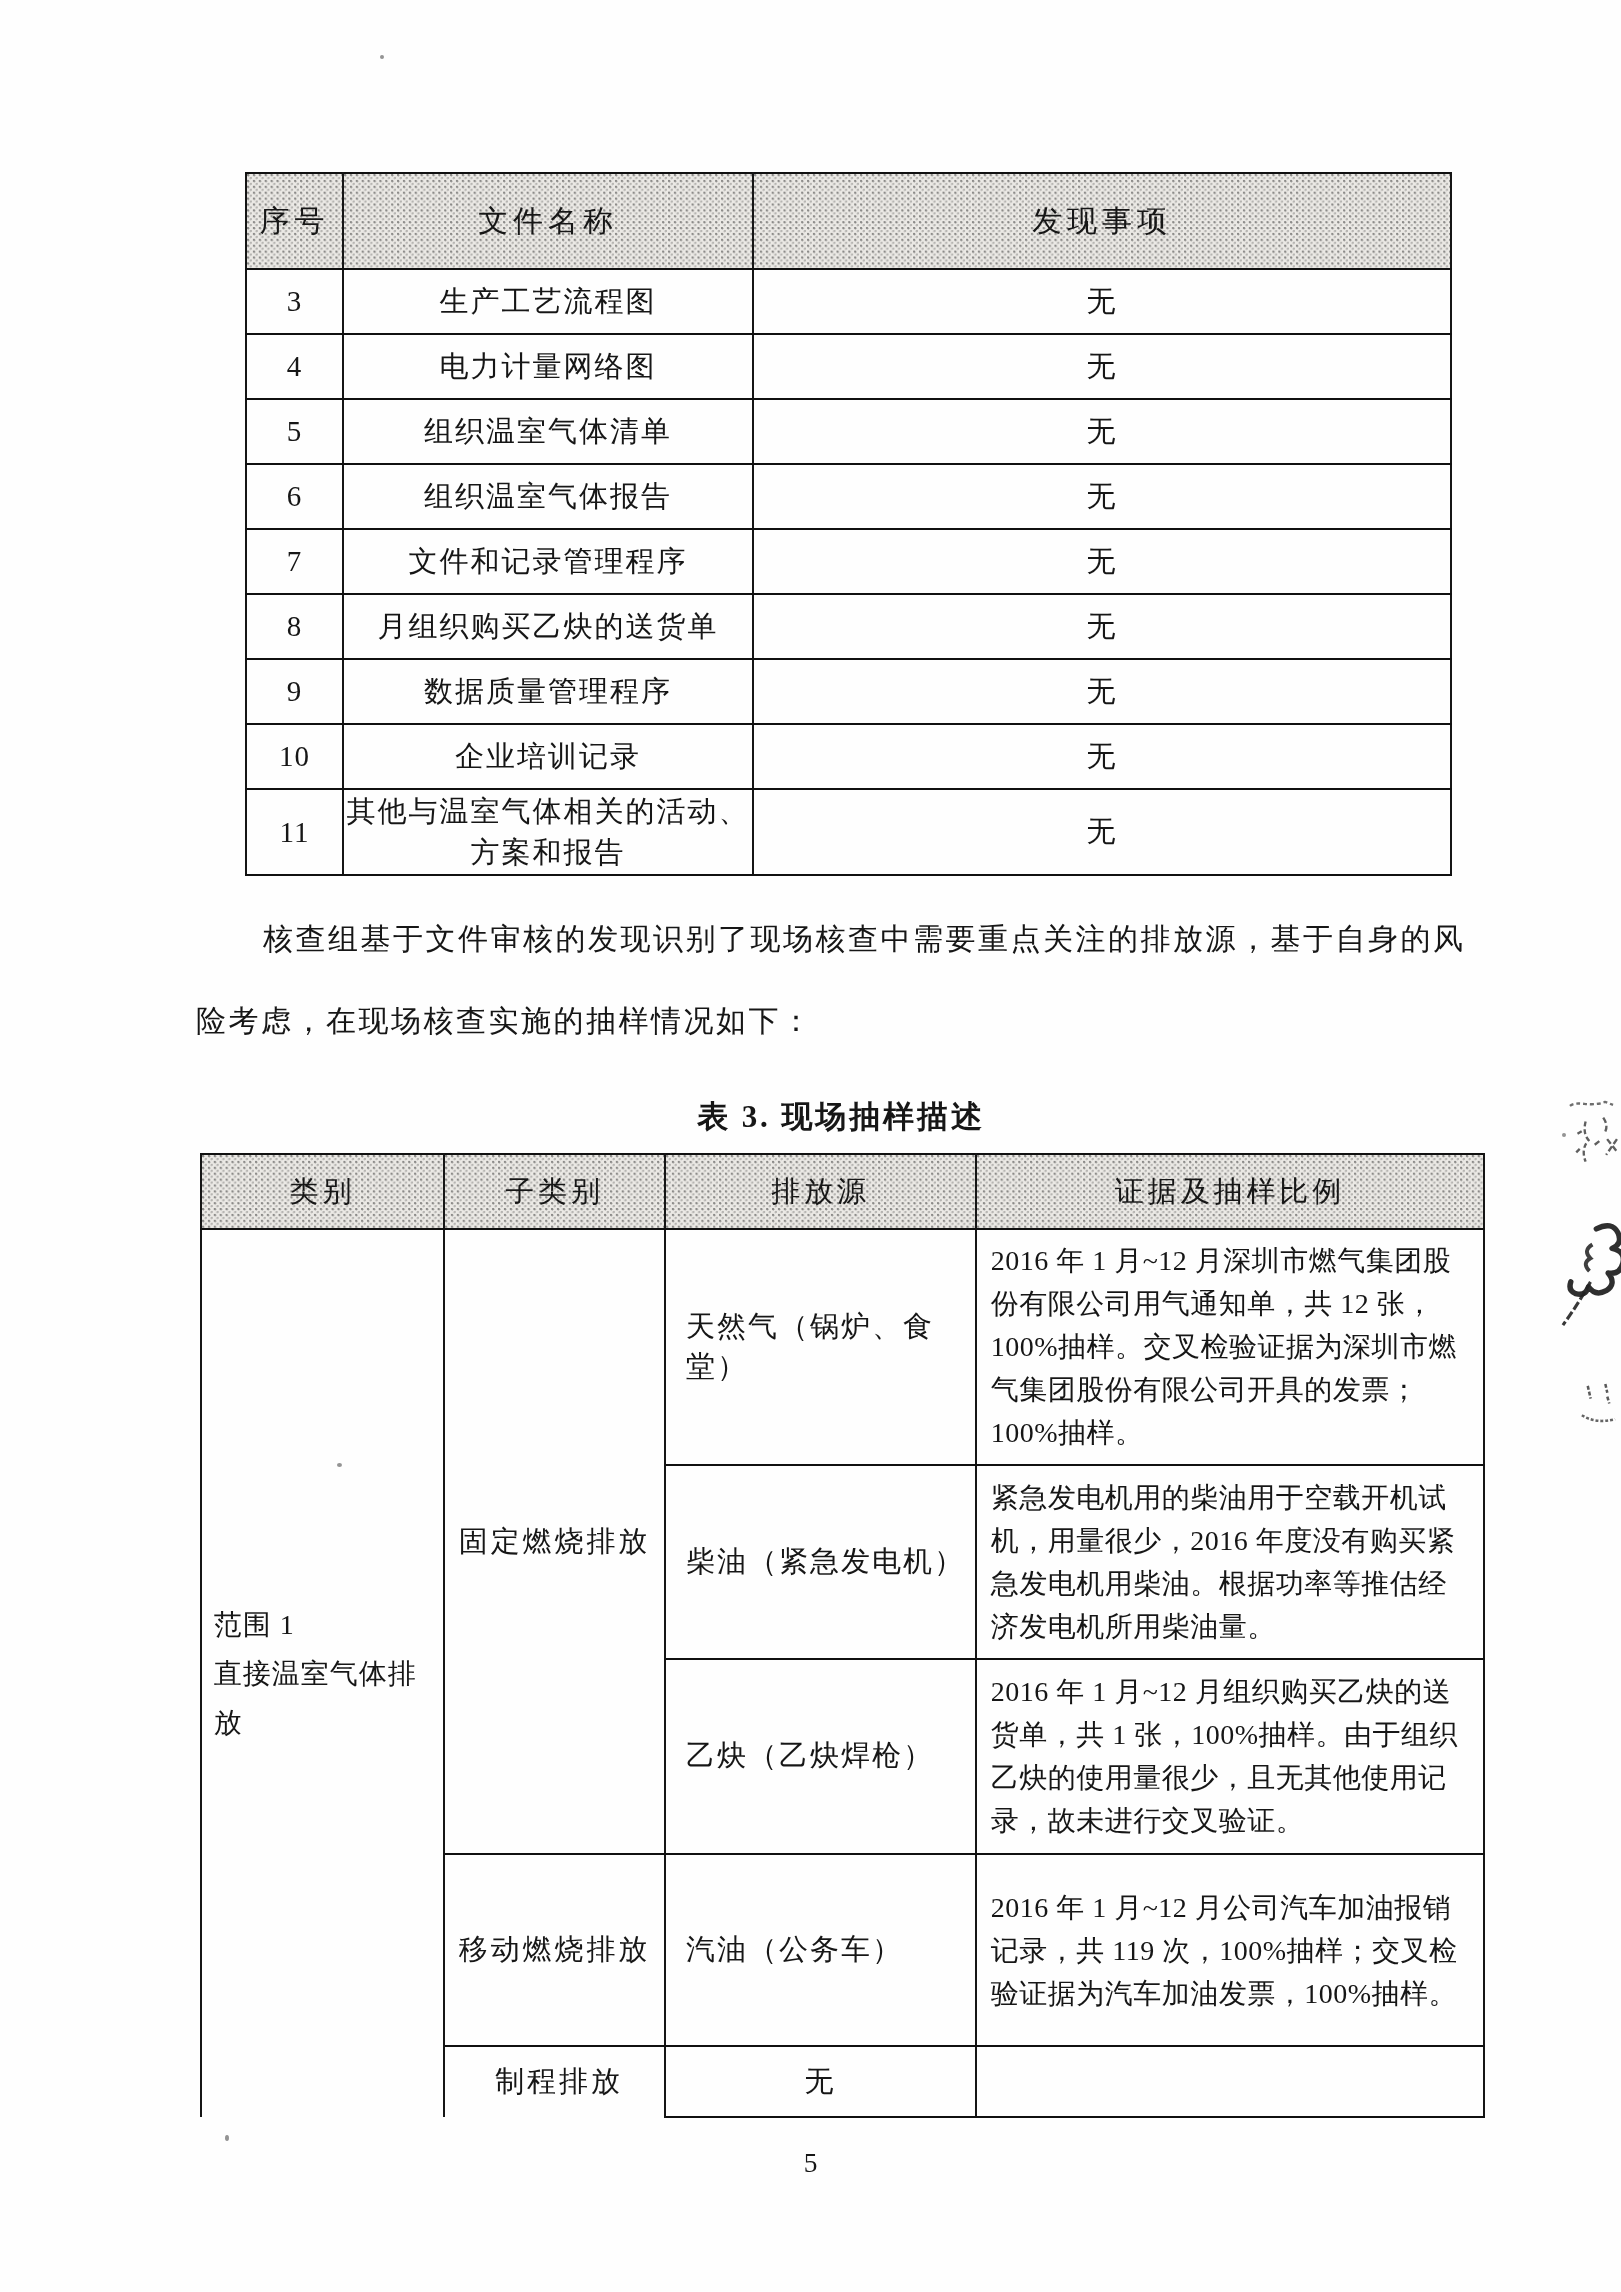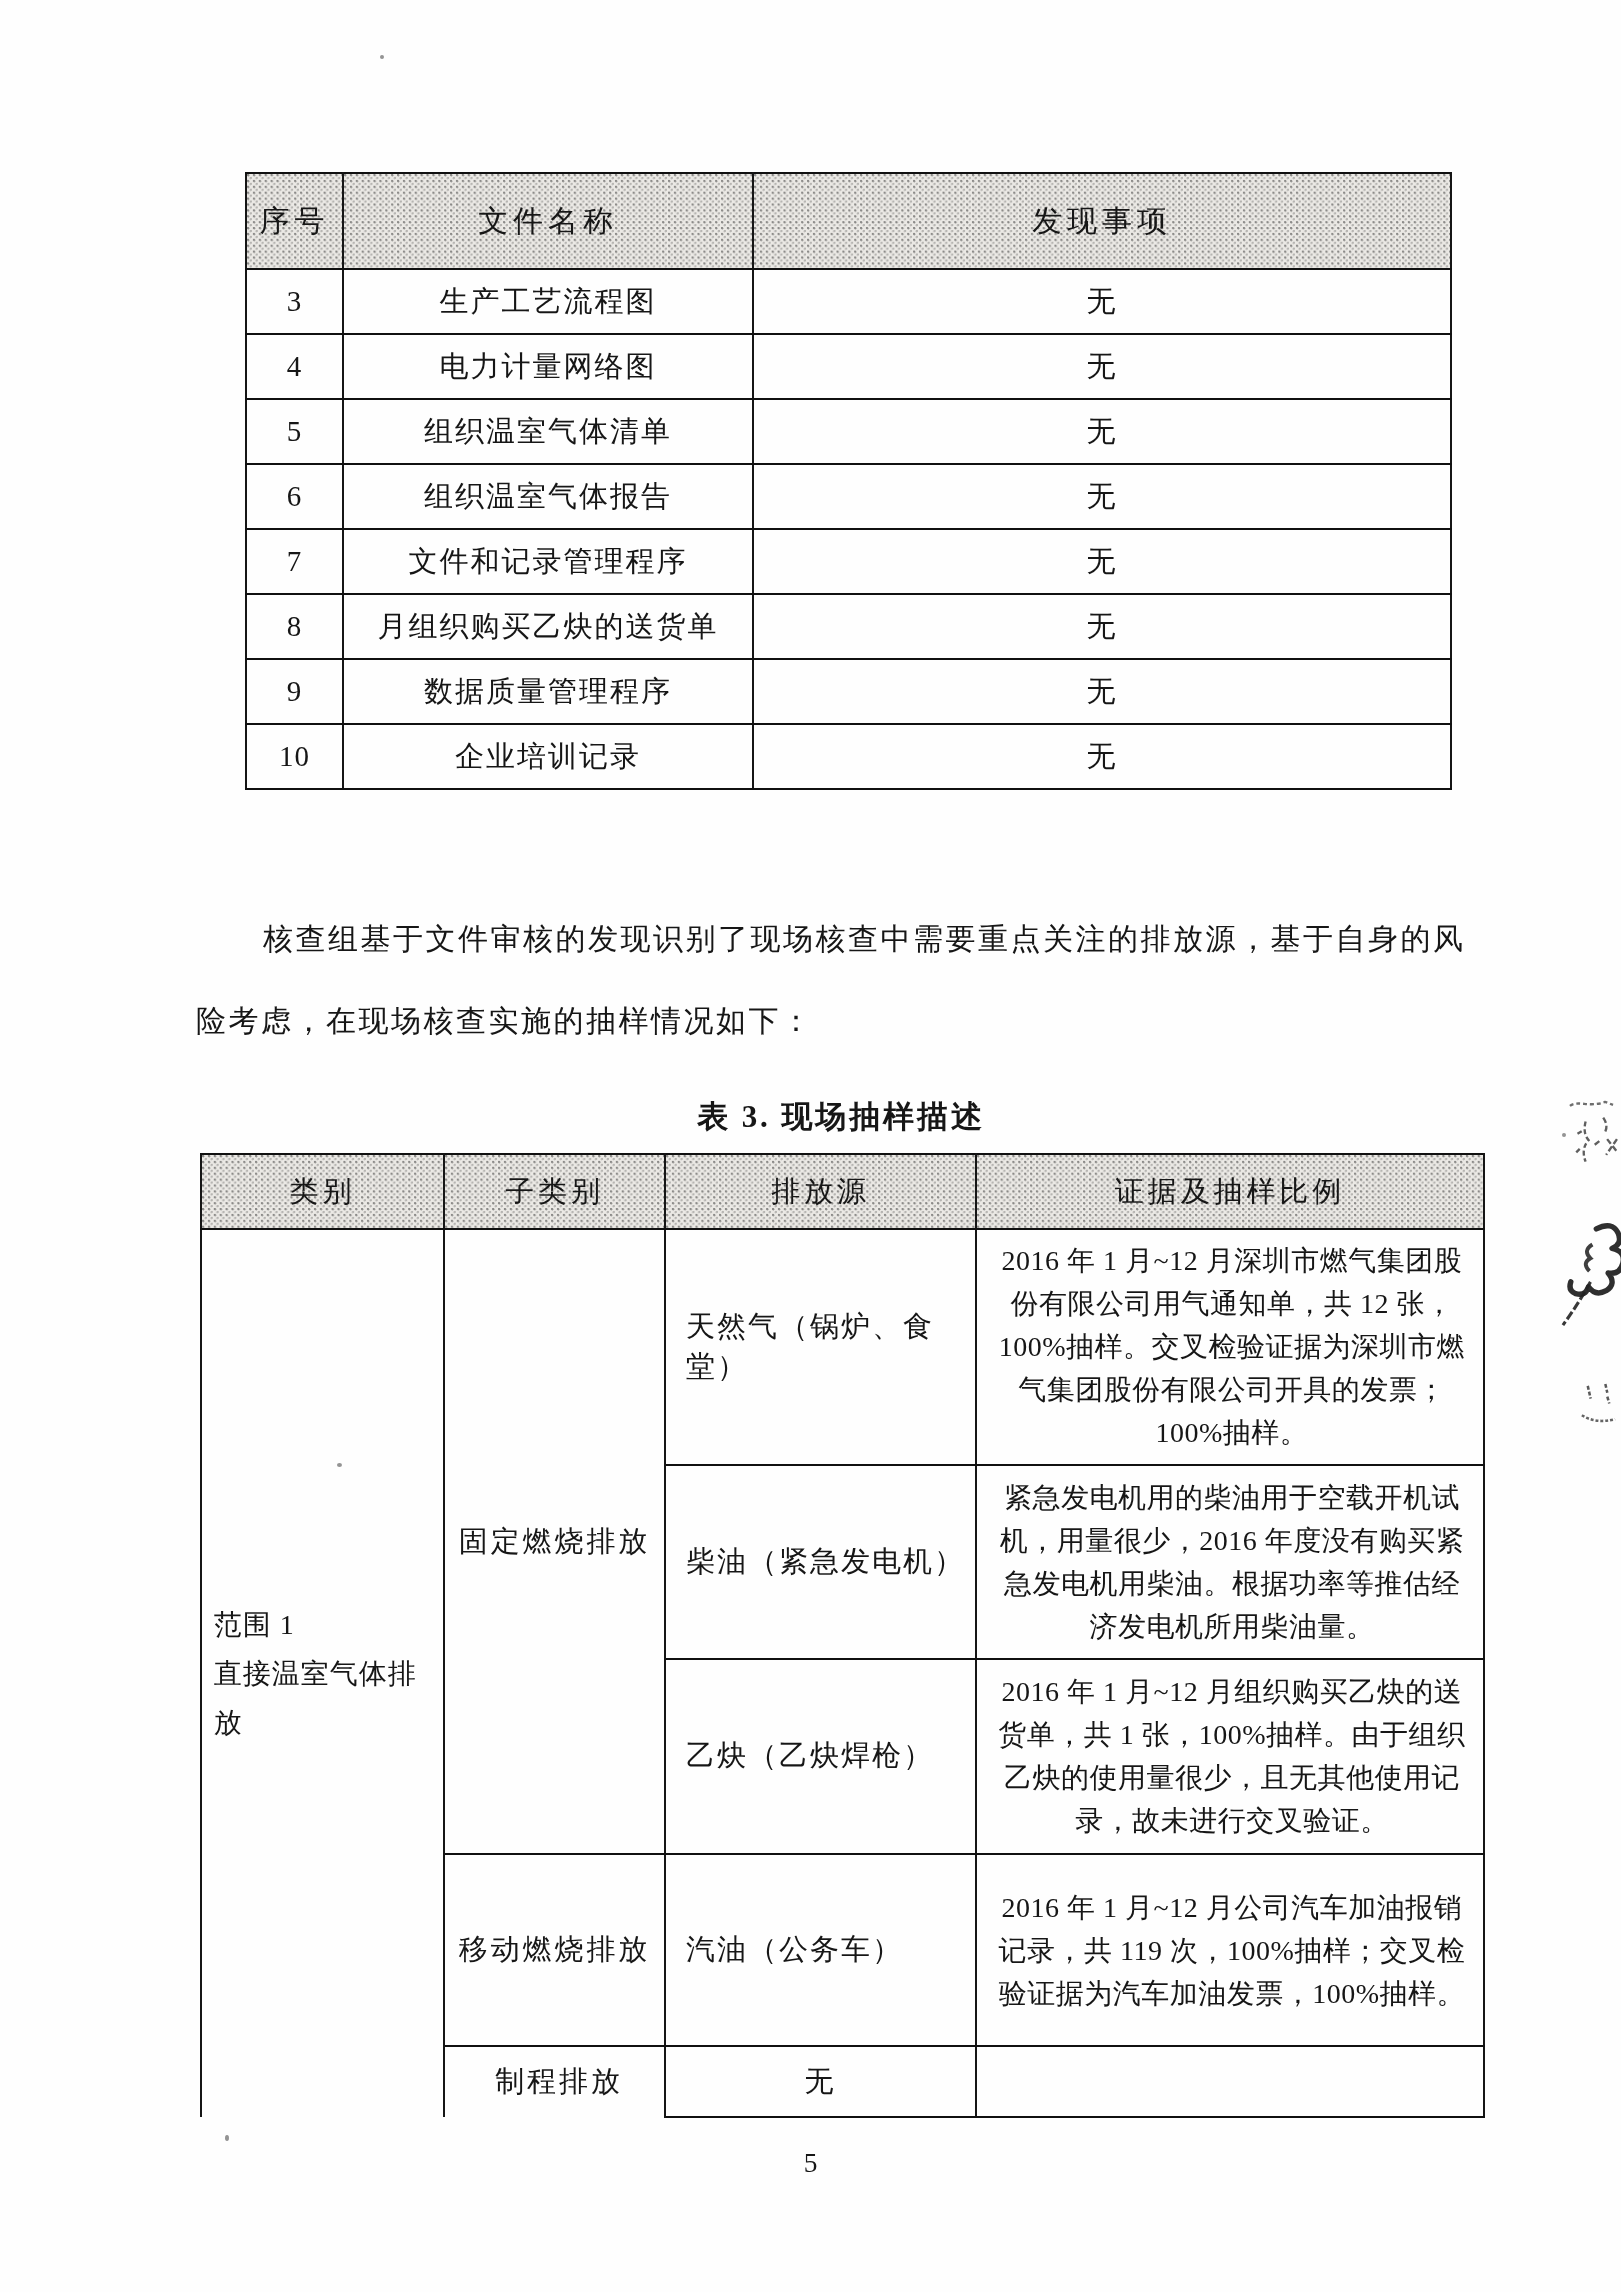--- a/index.html
+++ b/index.html
@@ -46,21 +46,21 @@
   
   #t2{left:200px;top:1153px;width:1282px;}
   #t2 .hd{height:71px;font-size:29px;letter-spacing:3.9px;}
   #t2 td{font-size:28px;}
   #t2 td.category{vertical-align:middle;padding-left:11.8px;font-size:28px;
                   line-height:49px;letter-spacing:1px;border-bottom:none;}
   #t2 td.subcat{text-align:center;letter-spacing:2.9px;font-size:29px;}
   #t2 td.subcat.open{border-bottom:none;padding-left:10px;}
   #t2 td.source{text-align:left;padding-left:20px;letter-spacing:2px;font-size:29px;}
   #t2 td.source.center{text-align:center;padding-left:0;letter-spacing:2px;}
-  #t2 td.evidence{text-align:center;padding:5.9px 9.8px 5.9px 13.7px;line-height:43px;
+  #t2 td.evidence{text-align:left;padding:5.9px 9.8px 5.9px 13.7px;line-height:43px;
                   letter-spacing:0.5px;vertical-align:middle;}
   #t2 tr.r1 td{height:222px;}
   #t2 tr.r2 td{height:180px;}
   #t2 tr.r3 td{height:182px;}
   #t2 tr.r4 td{height:178px;}
   #t2 tr.r5 td{height:57px;}
   .catline{white-space:normal;width:211px;}
 
   
   .pagenum{position:absolute;left:0;top:2148px;width:1621px;text-align:center;
@@ -118,20 +118,25 @@
       <td class="fnd">无</td>
     </tr>
     <tr>
       <td class="no">9</td>
       <td class="name">数据质量管理程序</td>
       <td class="fnd">无</td>
     </tr>
     <tr>
       <td class="no">10</td>
       <td class="name">企业培训记录</td>
+      <td class="fnd">无</td>
+    </tr>
+    <tr class="last">
+      <td class="no">11</td>
+      <td class="name">其他与温室气体相关的活动、方案和报告</td>
       <td class="fnd">无</td>
     </tr>
   </tbody>
     </table>
 
   <div class="para" id="para-line1">核查组基于文件审核的发现识别了现场核查中需要重点关注的排放源，基于自身的风</div>
   <div class="para" id="para-line2">险考虑，在现场核查实施的抽样情况如下：</div>
 
   <div class="caption">表 3. 现场抽样描述</div>
 

